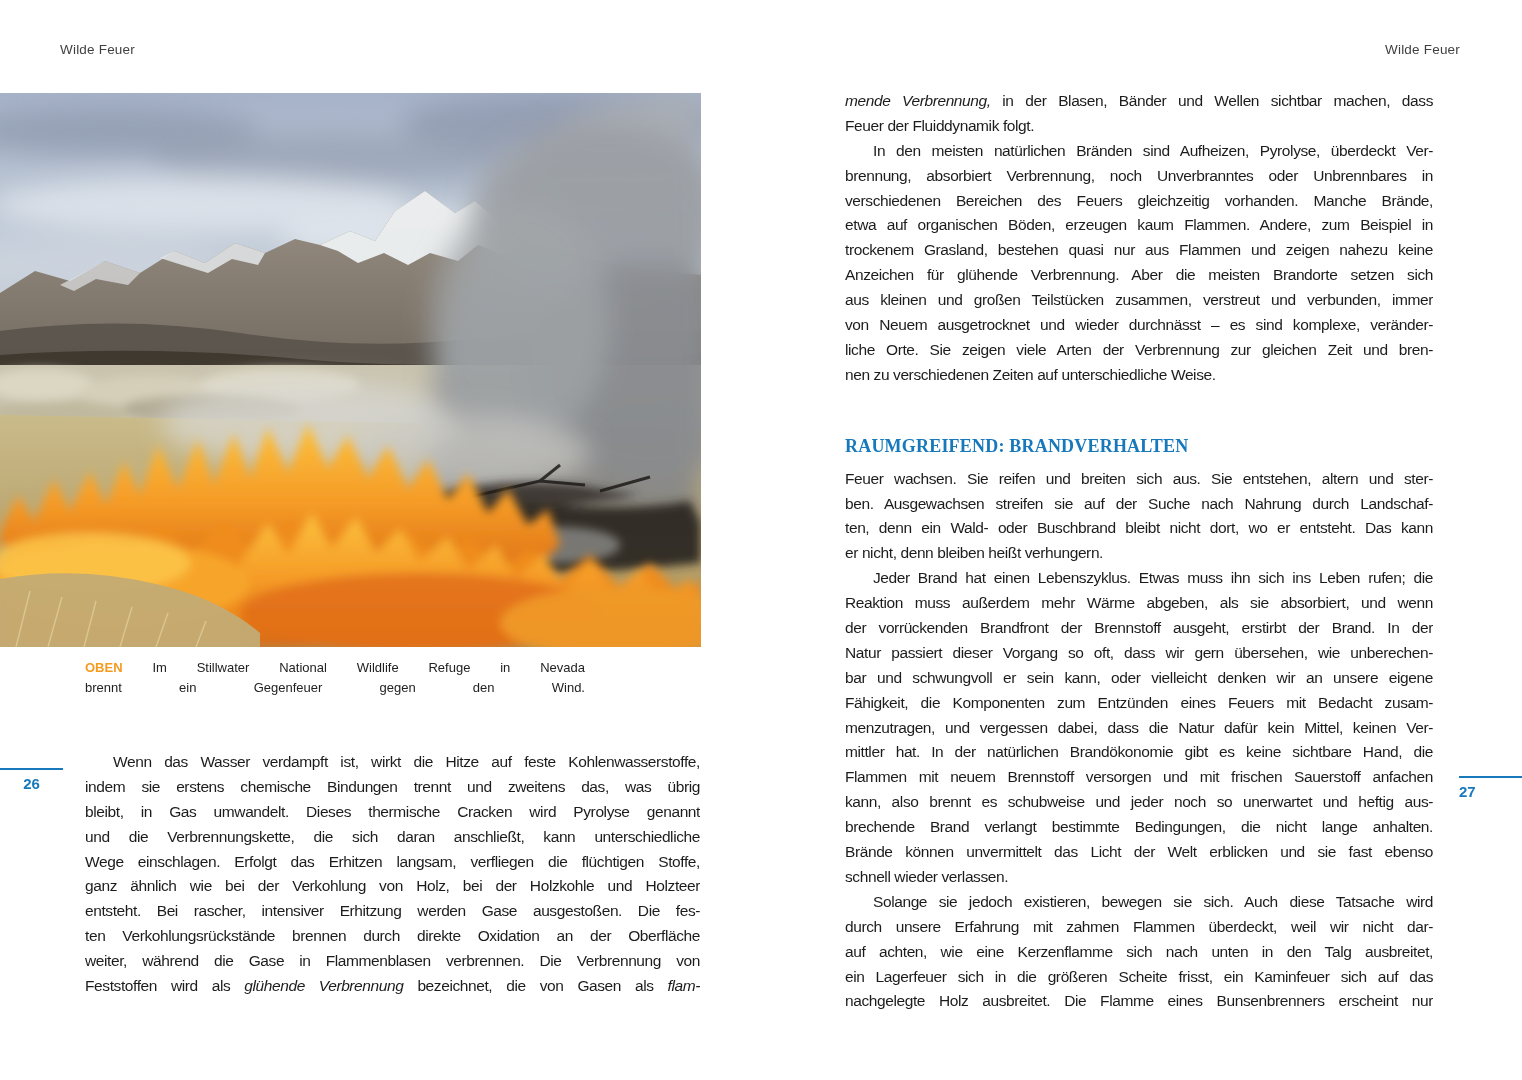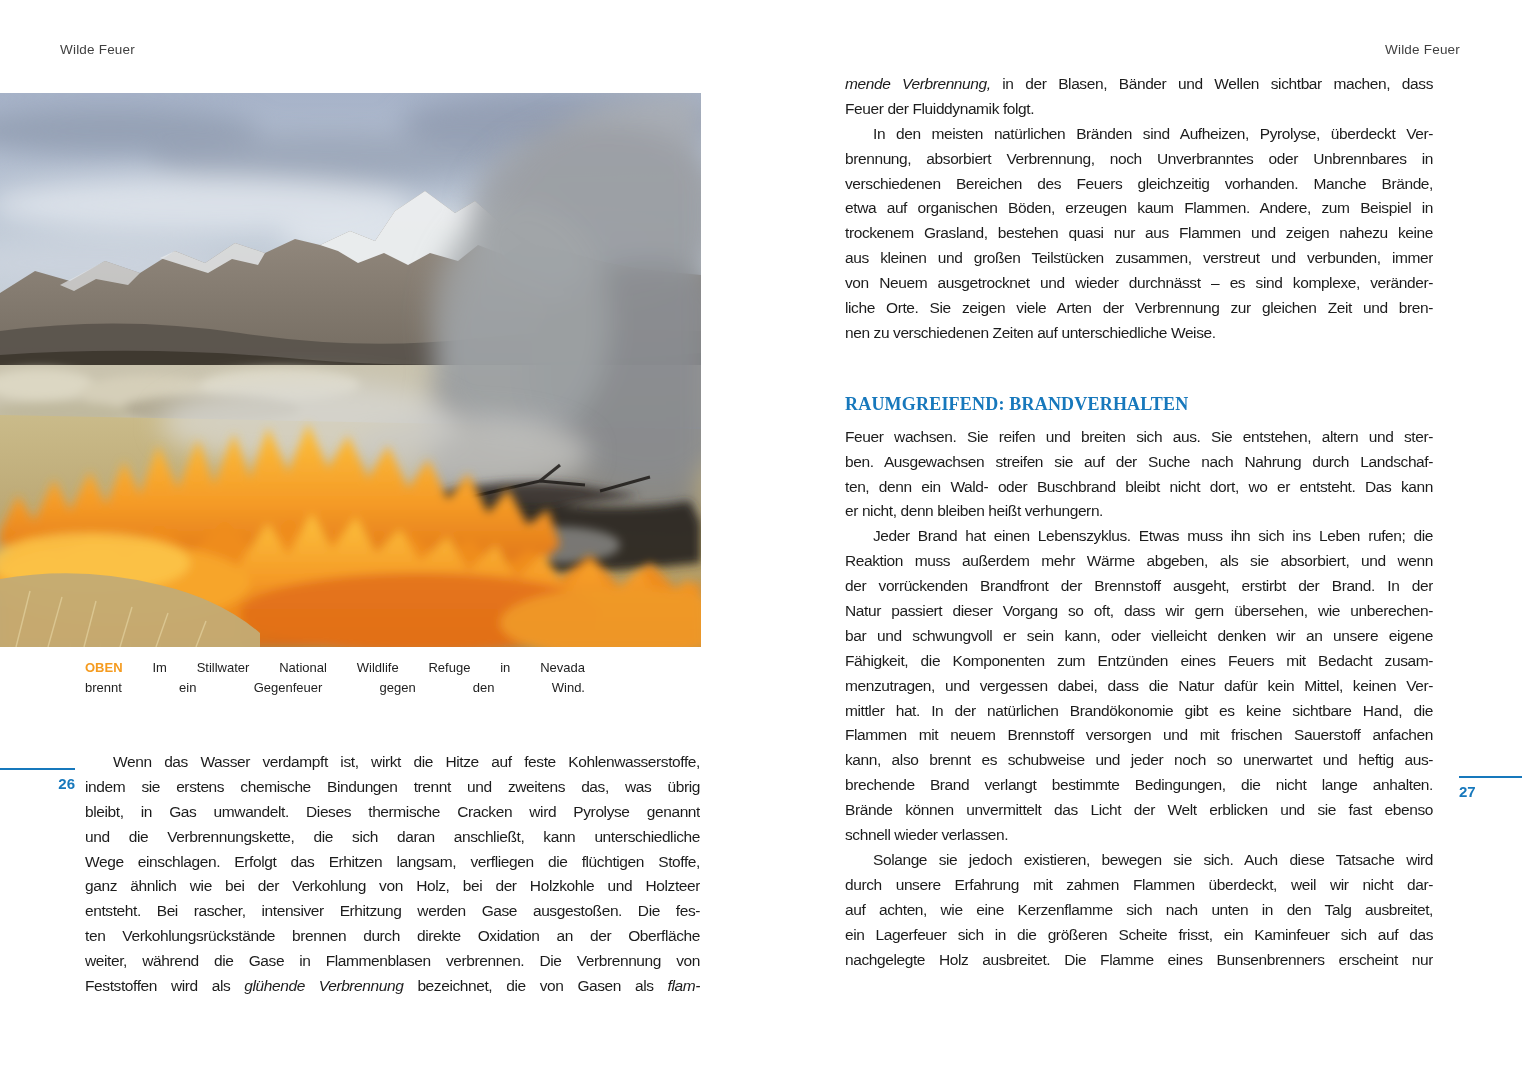--- a/index.html
+++ b/index.html
@@ -26,21 +26,21 @@
   .caption{
     position:absolute;left:85px;top:658px;width:500px;
     font-size:13px;line-height:20px;color:#222;
   }
   .caption .line{height:20px;text-align:right;}
   .cap-label{font-weight:bold;color:#f59b1f;}
 
   
   .col{position:absolute;font-size:15.5px;letter-spacing:-0.4px;color:#1c1c1c;}
   .col.left-col{left:85px;top:753px;width:615px;}
-  .col.right-col{left:845px;top:75px;width:588px;}
+  .col.right-col{left:845px;top:92px;width:588px;}
   .para{margin:0;}
   .line{
     height:24.9px;overflow:hidden;
     text-align:justify;text-align-last:justify;
   }
   .line.last{text-align-last:left;}
   .ind{display:inline-block;width:28px;}
   i{font-style:italic;}
 
   
@@ -51,21 +51,21 @@
     margin:40px 0 9px 0;
   }
 
   
   .folio{
     position:absolute;width:63px;
     border-top:2px solid #1778bc;
     color:#1778bc;font-weight:bold;font-size:15px;
     padding-top:5px;
   }
-  .folio.left{left:0;top:768px;text-align:right;padding-left:12px;}
+  .folio.left{left:0;top:768px;text-align:center;}
   .folio.right{right:0;top:776px;text-align:left;}
 </style>
 </head>
 <body>
 
 <div class="running-head left">Wilde Feuer</div>
 <div class="running-head right">Wilde Feuer</div>
 
 <div class="photo">
   <svg viewBox="0 0 701 554" preserveAspectRatio="none">
@@ -211,20 +211,21 @@
   <div class="para">
       <div class="line"><i>mende Verbrennung,</i><span> in der Blasen, Bänder und Wellen sichtbar machen, dass</span></div>
       <div class="line last"><span>Feuer der Fluiddynamik folgt.</span></div>
     </div>
   <div class="para">
       <div class="line"><span class="ind"></span><span>In den meisten natürlichen Bränden sind Aufheizen, Pyrolyse, überdeckt Ver-</span></div>
       <div class="line"><span>brennung, absorbiert Verbrennung, noch Unverbranntes oder Unbrennbares in</span></div>
       <div class="line"><span>verschiedenen Bereichen des Feuers gleichzeitig vorhanden. Manche Brände,</span></div>
       <div class="line"><span>etwa auf organischen Böden, erzeugen kaum Flammen. Andere, zum Beispiel in</span></div>
       <div class="line"><span>trockenem Grasland, bestehen quasi nur aus Flammen und zeigen nahezu keine</span></div>
+      <div class="line"><span>Anzeichen für glühende Verbrennung. Aber die meisten Brandorte setzen sich</span></div>
       <div class="line"><span>aus kleinen und großen Teilstücken zusammen, verstreut und verbunden, immer</span></div>
       <div class="line"><span>von Neuem ausgetrocknet und wieder durchnässt – es sind komplexe, veränder-</span></div>
       <div class="line"><span>liche Orte. Sie zeigen viele Arten der Verbrennung zur gleichen Zeit und bren-</span></div>
       <div class="line last"><span>nen zu verschiedenen Zeiten auf unterschiedliche Weise.</span></div>
     </div>
   <h2 class="section-heading">RAUMGREIFEND: BRANDVERHALTEN</h2>
   <div class="para">
       <div class="line"><span>Feuer wachsen. Sie reifen und breiten sich aus. Sie entstehen, altern und ster-</span></div>
       <div class="line"><span>ben. Ausgewachsen streifen sie auf der Suche nach Nahrung durch Landschaf-</span></div>
       <div class="line"><span>ten, denn ein Wald- oder Buschbrand bleibt nicht dort, wo er entsteht. Das kann</span></div>

